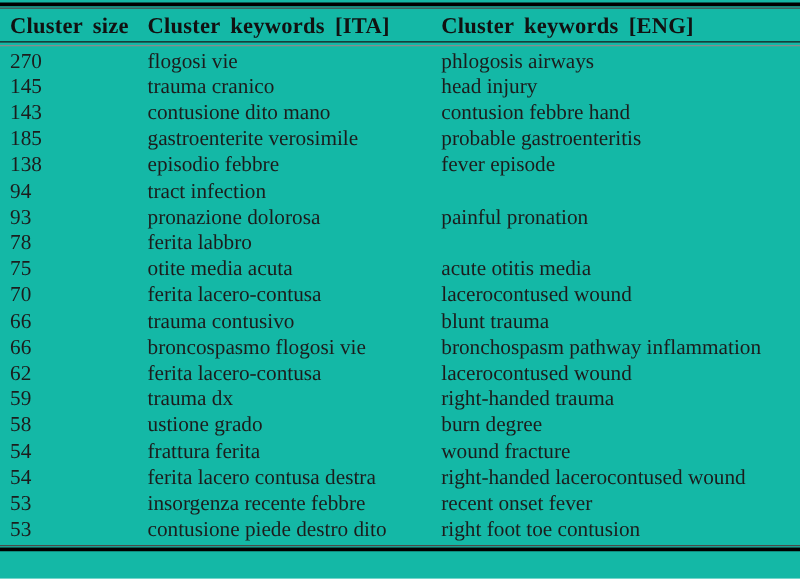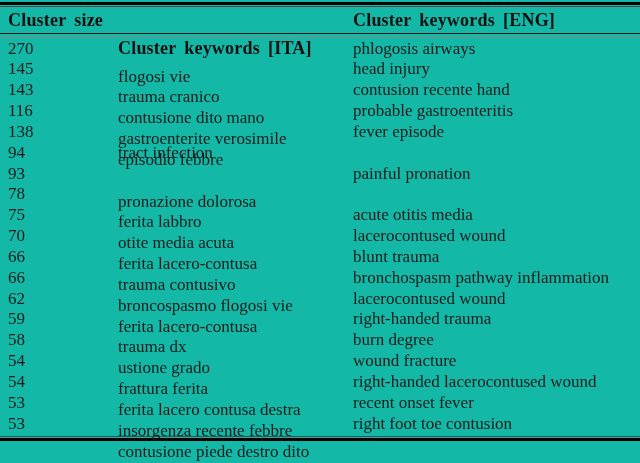--- a/index.html
+++ b/index.html
@@ -36,21 +36,21 @@
     letter-spacing: 0.2px;
     word-spacing: 3.5px;
     color: #111111;
   }
   .data.row {
     height: 20.85px;
     line-height: 20.85px;
     font-size: 17px;
   }
   .c1 { width: 110px; flex: 0 0 110px; }
-  .c2 { width: 235px; flex: 0 0 235px; margin-top: 28px; }
+  .c2 { width: 235px; flex: 0 0 235px; }
   .c3 { flex: 1 1 auto; }
   .rows { padding-top: 2px; }
 </style>
 </head>
 <body>
 
 <div class="paper">
 
   <div class="rule thick"></div>
   <div class="rule thin mt15"></div>
@@ -71,24 +71,24 @@
       <span class="c3">phlogosis airways</span>
     </div>
     <div class="data row">
       <span class="c1">145</span>
       <span class="c2">trauma cranico</span>
       <span class="c3">head injury</span>
     </div>
     <div class="data row">
       <span class="c1">143</span>
       <span class="c2">contusione dito mano</span>
-      <span class="c3">contusion recente hand</span>
+      <span class="c3">contusion febbre hand</span>
     </div>
     <div class="data row">
-      <span class="c1">116</span>
+      <span class="c1">185</span>
       <span class="c2">gastroenterite verosimile</span>
       <span class="c3">probable gastroenteritis</span>
     </div>
     <div class="data row">
       <span class="c1">138</span>
       <span class="c2">episodio febbre</span>
       <span class="c3">fever episode</span>
     </div>
     <div class="data row">
       <span class="c1">94</span>

